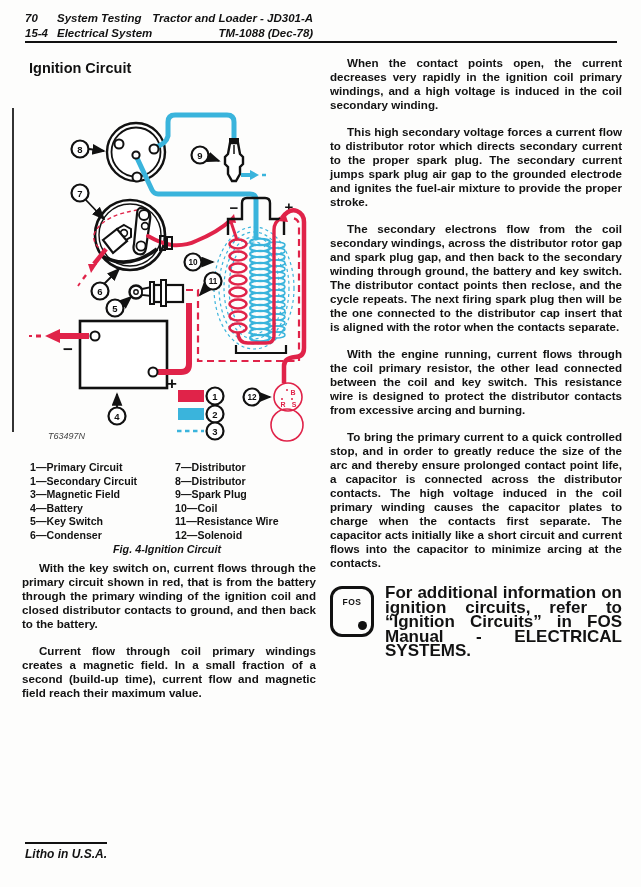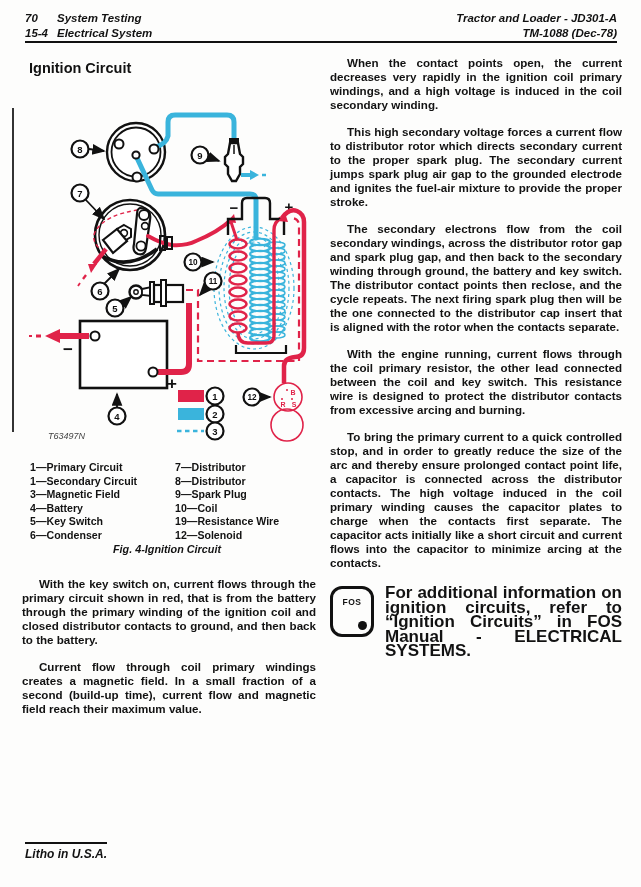--- a/index.html
+++ b/index.html
@@ -1,35 +1,35 @@
 <!DOCTYPE html>
 <html><head>
 <meta charset="utf-8">
 <style>
   html,body{margin:0;padding:0;}
   body{
     width:641px;height:887px;position:relative;background:#fdfdfc;
     font-family:"Liberation Sans","DejaVu Sans",sans-serif;color:#121212;
     overflow:hidden;
   }
-  .hdr{position:absolute;top:11px;left:25px;right:24px;display:flex;justify-content:space-between;}
+  .hdr{position:absolute;top:11px;left:25px;right:24px;display:flex;}
   .hdr .ln{font-size:11.5px;font-weight:bold;font-style:italic;line-height:14.5px;}
   .hdr .num{display:inline-block;width:32px;}
   .hdr-right{text-align:right;}
   .hdr-rule{position:absolute;top:41px;left:25px;width:592px;border-top:2px solid #111;}
   .col-left{position:absolute;left:29px;top:56px;width:296px;}
   .col-right{position:absolute;left:330px;top:56px;width:292px;}
   h1.sec{font-size:14.5px;font-weight:bold;margin:4px 0 0 0;}
   .figure{position:absolute;left:0;top:98px;width:320px;height:352px;}
   .legend{position:absolute;left:30px;top:461px;width:288px;display:flex;font-size:10.6px;font-weight:bold;line-height:13.5px;}
   .legend .lcol1{width:145px;}
   .legend .lcol2{flex:1;}
   .fig-caption{position:absolute;left:22px;top:543px;width:290px;text-align:center;
     font-size:10.8px;font-weight:bold;font-style:italic;}
-  .paras-left{position:absolute;left:22px;top:577px;width:294px;}
+  .paras-left{position:absolute;left:22px;top:561px;width:294px;}
   p.body{font-size:11.6px;line-height:14px;font-weight:bold;text-align:justify;
     text-indent:17px;margin:0 0 13px 0;}
   .fos-note{display:flex;margin-top:16px;align-items:flex-start;}
   .fos-icon{flex:0 0 38px;height:45px;border:3.5px solid #111;border-radius:12px;position:relative;margin-right:11px;}
   .fos-icon .fos-word{position:absolute;top:8px;left:0;right:0;text-align:center;font-size:8.5px;font-weight:bold;letter-spacing:.5px;}
   .fos-icon .fos-dot{position:absolute;right:4px;bottom:4px;width:9px;height:9px;border-radius:50%;background:#111;}
   .fos-text{font-size:17px;line-height:14.5px;font-weight:bold;text-align:justify;}
   .footer{position:absolute;left:25px;top:842px;}
   .footer-rule{width:82px;border-top:2px solid #111;margin-bottom:3px;}
   .footer-text{font-size:12px;font-weight:bold;font-style:italic;}
@@ -275,21 +275,21 @@
     <div>3—Magnetic Field</div>
     <div>4—Battery</div>
     <div>5—Key Switch</div>
     <div>6—Condenser</div>
   </div>
   <div class="lcol2">
     <div>7—Distributor</div>
     <div>8—Distributor</div>
     <div>9—Spark Plug</div>
     <div>10—Coil</div>
-    <div>19—Resistance Wire</div>
+    <div>11—Resistance Wire</div>
     <div>12—Solenoid</div>
   </div>
 </div>
 
 <div class="fig-caption">Fig. 4-Ignition Circuit</div>
 
 <div class="paras-left">
   <p class="body">With the key switch on, current flows through the primary circuit shown in red, that is from the battery through the primary winding of the ignition coil and closed distributor contacts to ground, and then back to the battery.</p>
   <p class="body">Current flow through coil primary windings creates a magnetic field. In a small fraction of a second (build-up time), current flow and magnetic field reach their maximum value.</p>
 </div>

